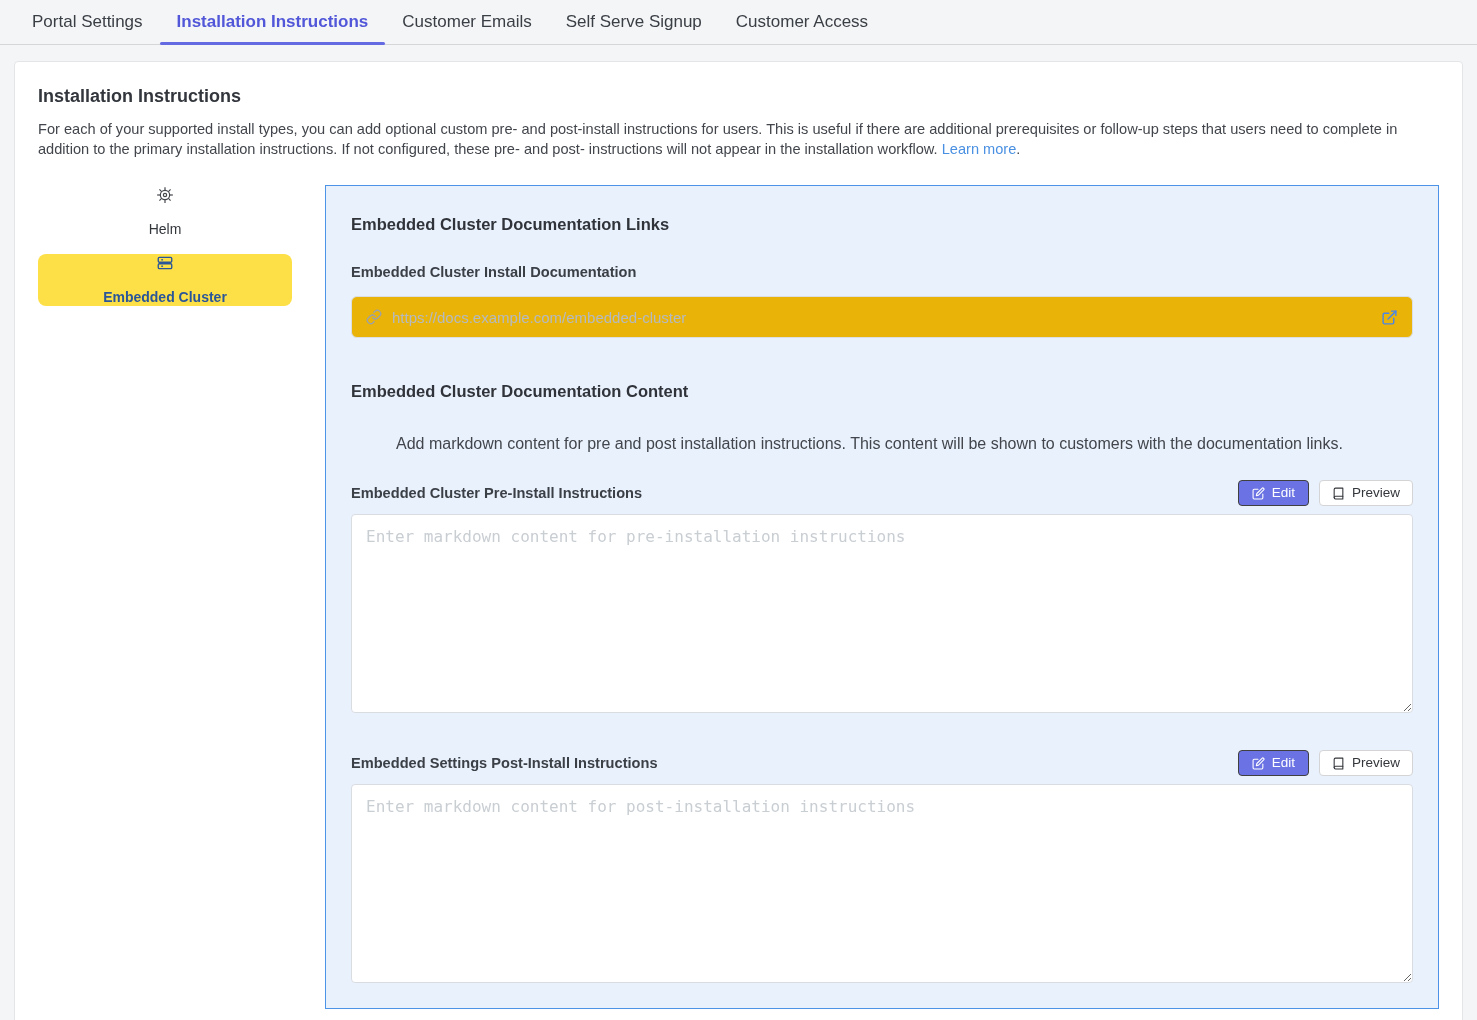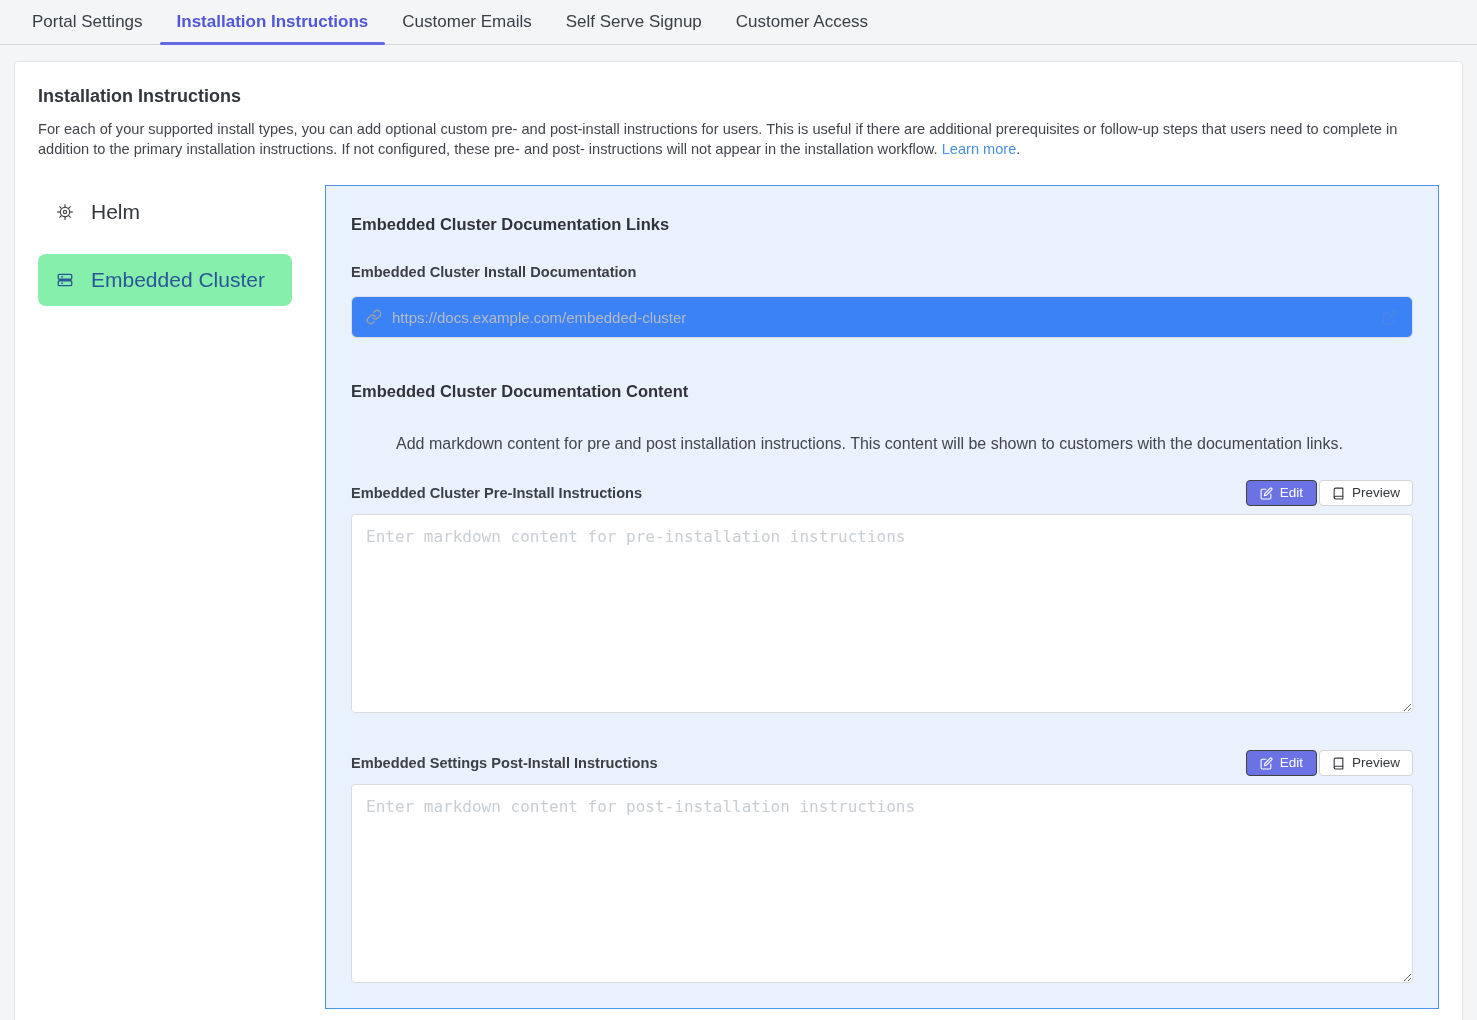--- a/index.html
+++ b/index.html
@@ -73,30 +73,31 @@
   .content-row { display: flex; gap: 33px; align-items: flex-start; }
 
   .sidebar { width: 254px; flex: 0 0 254px; padding-top: 1px; }
   .side-item {
     display: flex;
     align-items: center;
     gap: 17px;
     height: 52px;
     padding: 0 18px;
     border-radius: 8px;
-    font-size: 21px;
+    font-size: 14px;
     color: #33373c;
     cursor: pointer;
     margin-bottom: 16px;
+    flex-direction: column;
   }
   .side-item .icon { display: flex; align-items: center; color: #44474c; }
   .side-item.selected {
-    background: #86efac;
+    background: #fde047;
     color: #2a5699;
-    font-weight: 400;
+    font-weight: 700;
   }
   .side-item.selected .icon { color: #2a5699; }
 
   
   .panel {
     flex: 1;
     background: #e9f1fc;
     border: 1px solid #4e94e6;
     border-radius: 0;
     padding: 29px 25px 25px 25px;
@@ -110,21 +111,21 @@
   .field-label {
     font-size: 14.6px;
     font-weight: 600;
     color: #3b3f46;
   }
   .mt-install-label { margin-top: 30px; }
 
   .url-input {
     margin-top: 16px;
     height: 42px;
-    background: #3b82f6;
+    background: #eab308;
     border: 1px solid #dbdfe4;
     border-radius: 6px;
     display: flex;
     align-items: center;
     padding: 12px 14px;
     gap: 10px;
   }
   .url-input .link-ic { color: #9aa1aa; display: flex; }
   .url-input input {
     flex: 1;
@@ -171,21 +172,21 @@
     background: #6b72e3;
     border: 1px solid #404040;
     color: #ffffff;
     padding: 0 13px;
   }
   .btn-preview {
     background: #ffffff;
     border: 1px solid #d4d4d6;
     color: #33363b;
     padding: 0 12px;
-    margin-left: 2px;
+    margin-left: 10px;
     justify-content: flex-end;
   }
   .btn svg { display: block; }
 
   textarea.md-input {
     display: block;
     width: 100%;
     height: 199px;
     margin-top: 8px;
     background: #ffffff;

